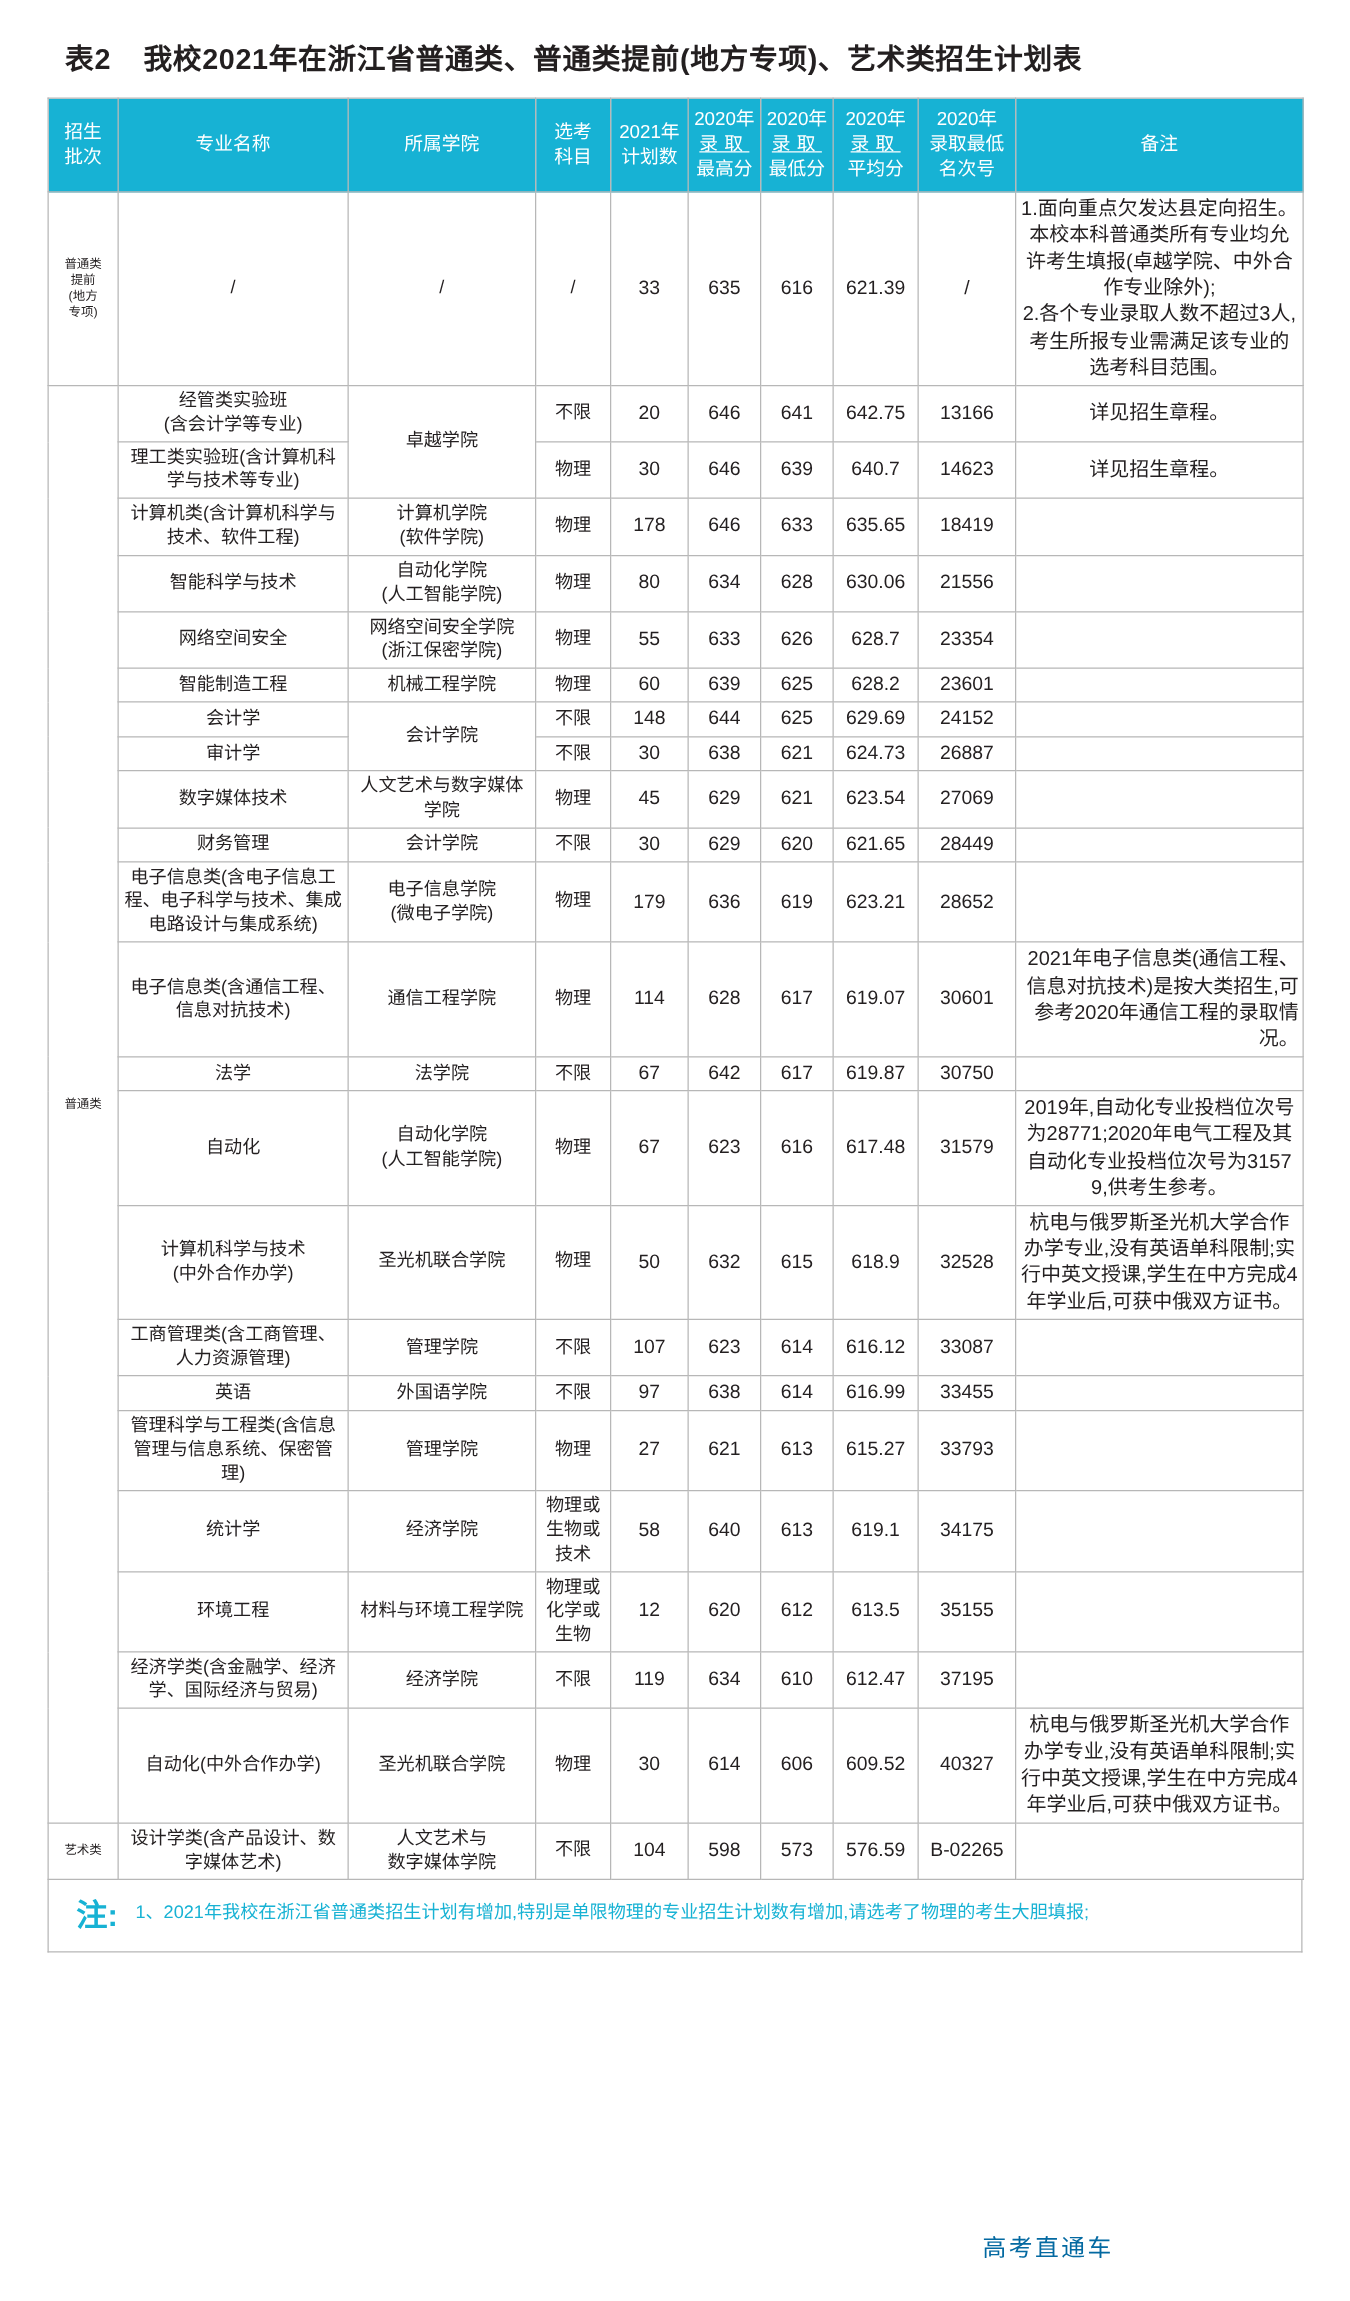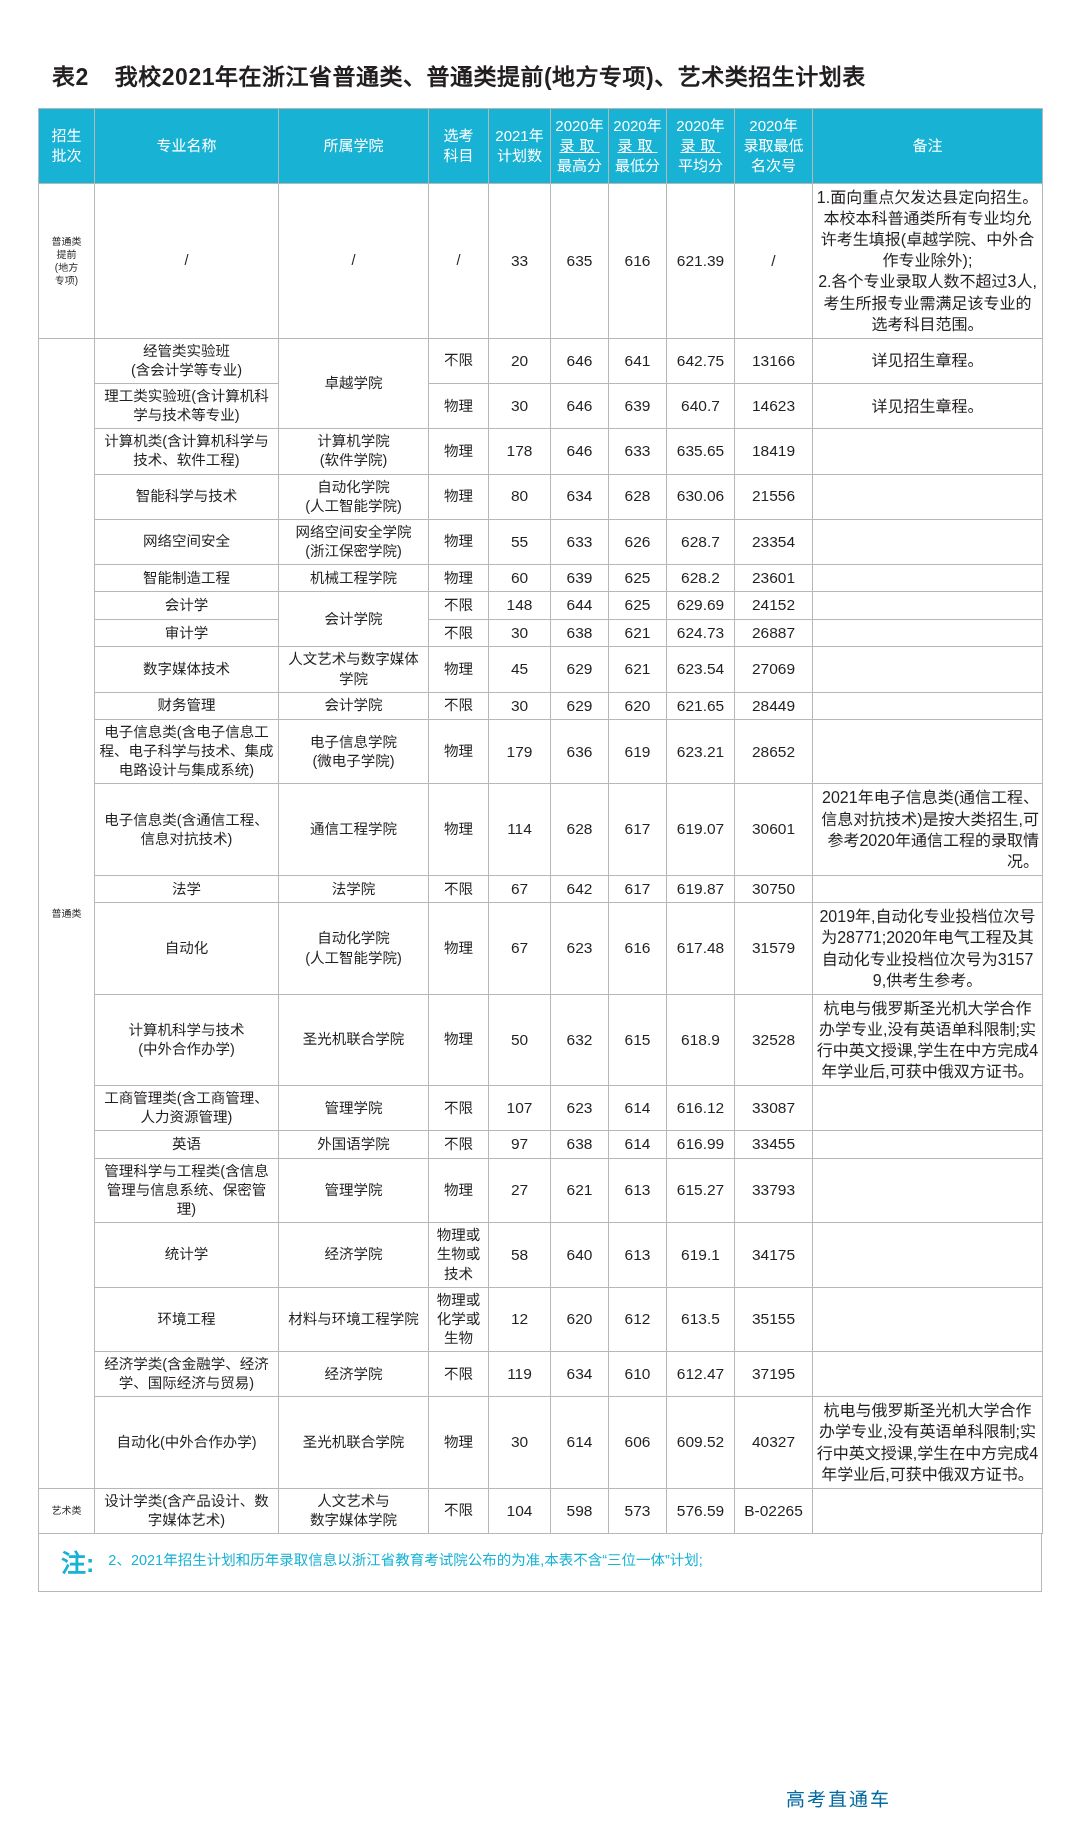--- a/index.html
+++ b/index.html
@@ -13,21 +13,21 @@
     font-family: "Liberation Sans", "DejaVu Sans", sans-serif;
     color: #231f20;
     position: relative;
     overflow: hidden;
   }
   .page {
     position: relative;
     width: 937px;
     height: 1841px;
     box-sizing: border-box;
-    padding: 58px 38px 0 38px;
+    padding: 28px 38px 0 38px;
   }
   .title {
     font-size: 23px;
     font-weight: bold;
     letter-spacing: 0.5px;
     color: #231f20;
     margin: 0 0 16px 14px;
     white-space: nowrap;
   }
   .title .tnum { margin-right: 26px; }
@@ -438,19 +438,19 @@
           <td class="num">576.59</td>
           <td class="num">B-02265</td>
           <td class="remark"></td>
         </tr>
       </tbody>
   </table>
 
   <div class="notes">
     <div class="notes-label">注:</div>
     <div class="notes-body">
-        <div>2、2021年招生计划和历年录取信息以浙江省教育考试院公布的为准,本表不含“三位一体”计划;</div>
+        <div>1、2021年我校在浙江省普通类招生计划有增加,特别是单限物理的专业招生计划数有增加,请选考了物理的考生大胆填报;</div>
       </div>
   </div>
 
   <div class="watermark">高考直通车</div>
 
 </div>
 
 </body></html>

